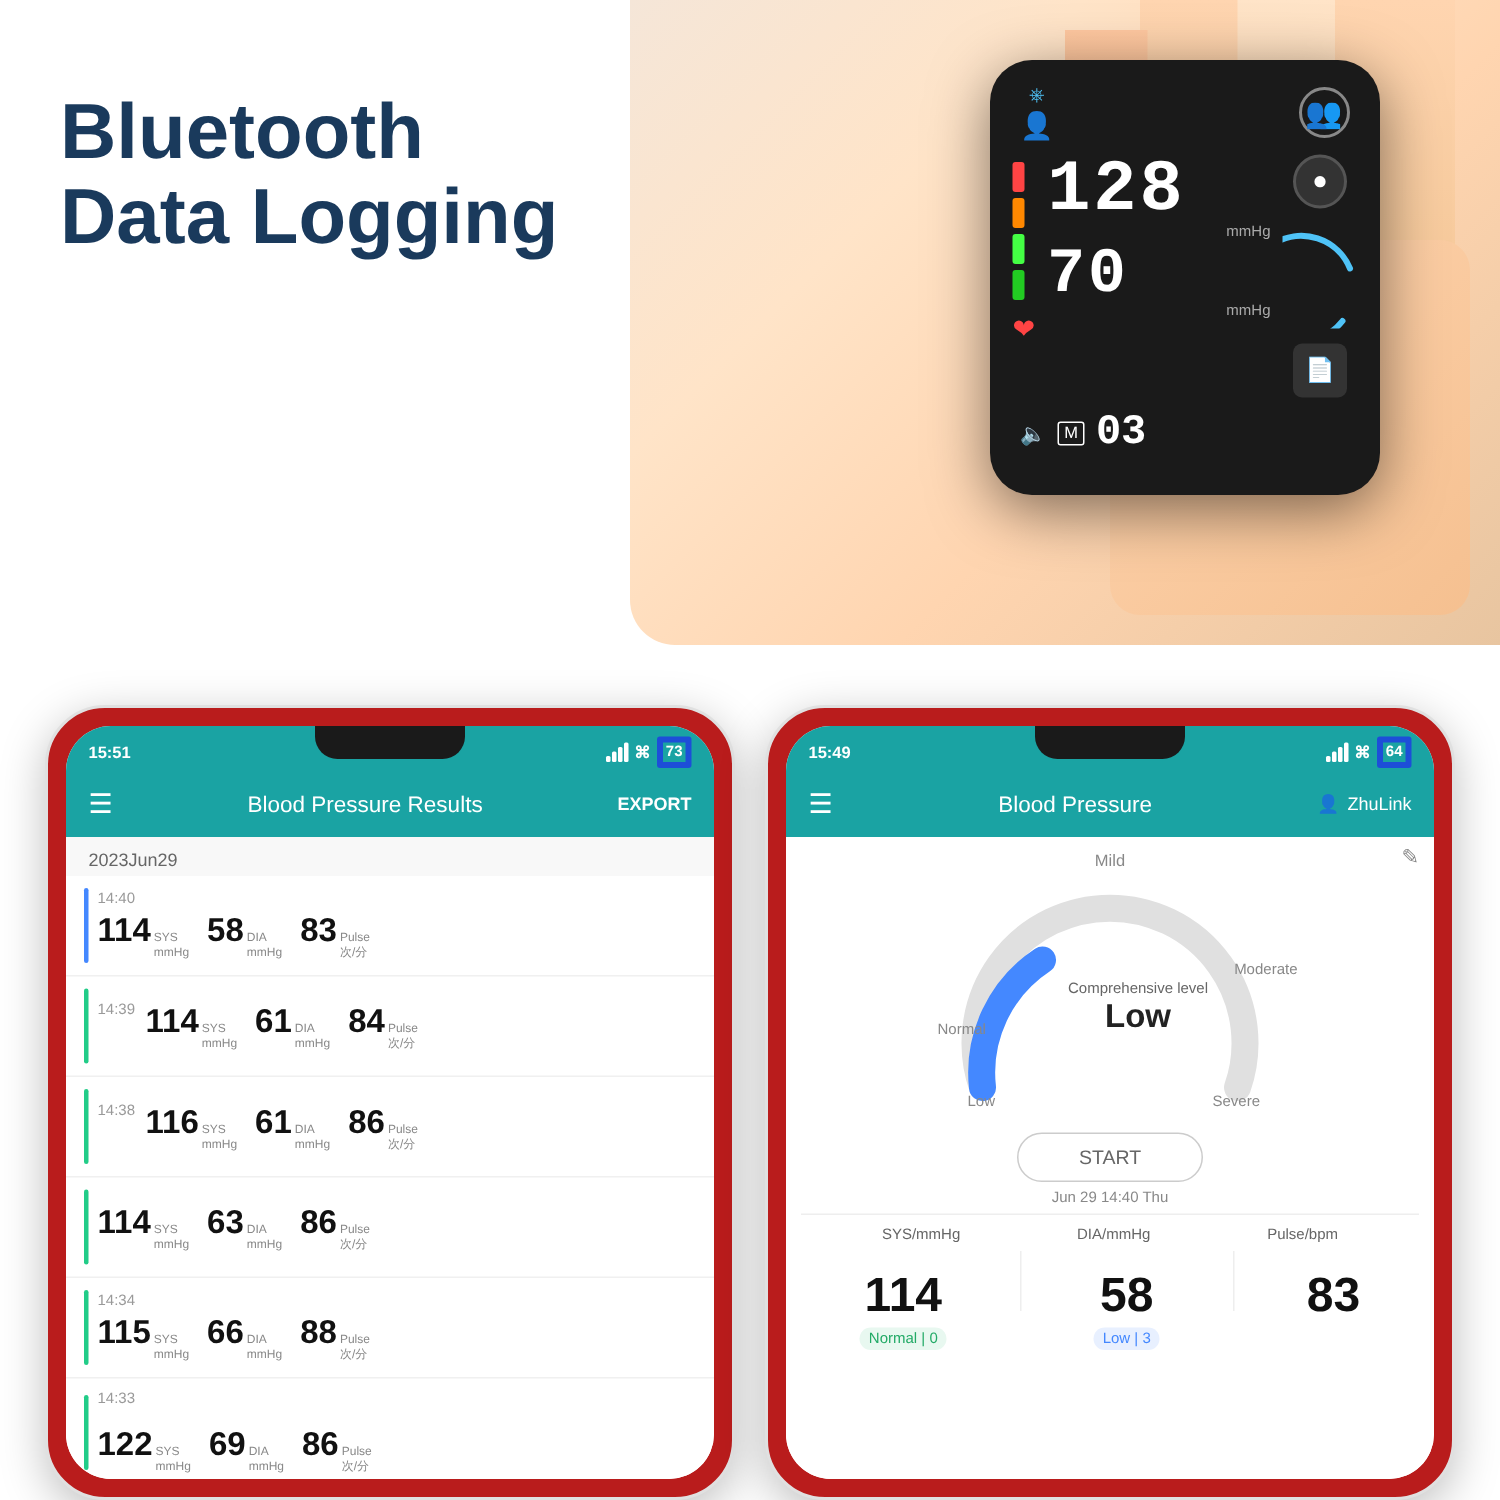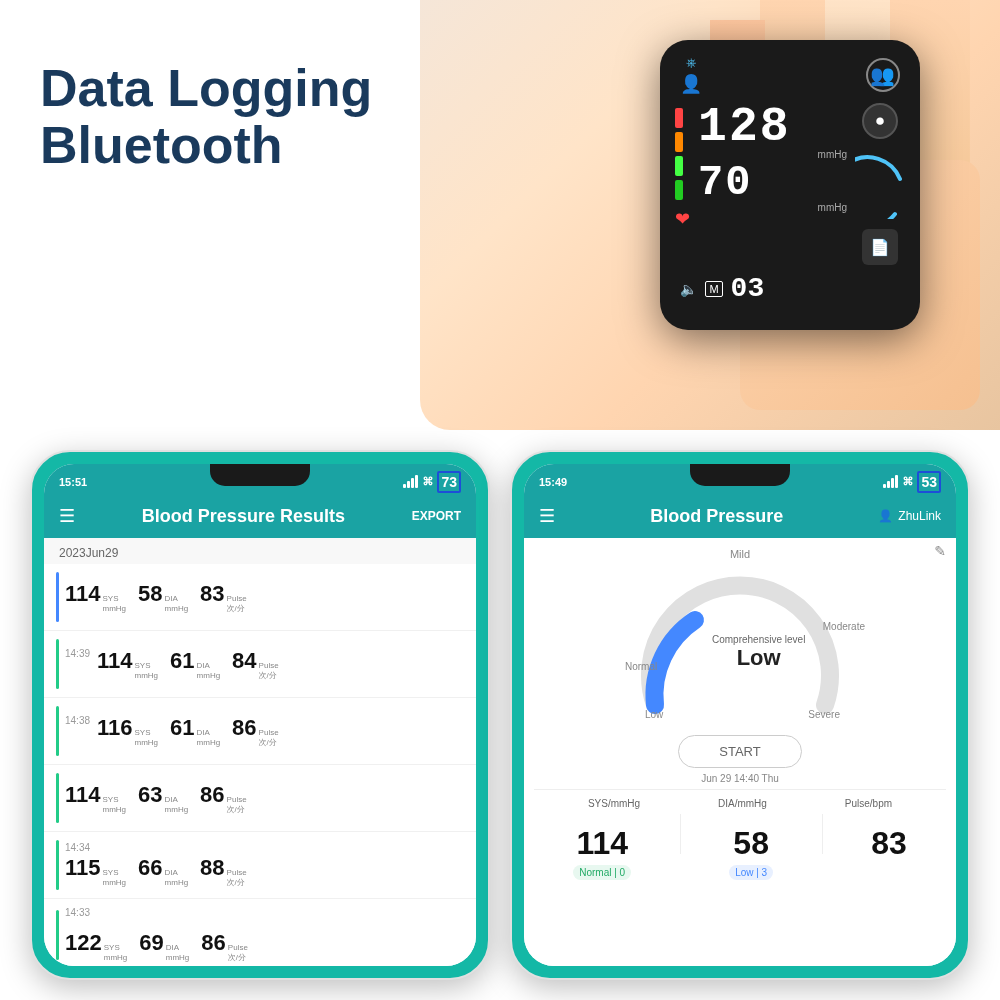--- a/index.html
+++ b/index.html
@@ -197,27 +197,28 @@
       gap: 20px;
       padding: 20px 30px;
       background: #fff;
       position: relative;
     }
 
     
     .phone-wrapper {
       flex: 1;
       height: 530px;
-      background: #14b8a6;
+      background: #b91c1c;
       border-radius: 40px;
       padding: 12px;
       box-shadow: 0 8px 30px rgba(0,0,0,0.25);
       border: 2px solid #e0e0e0;
       overflow: hidden;
       position: relative;
+      margin-top: 20px;
     }
 
     .phone-screen {
       width: 100%;
       height: 100%;
       border-radius: 30px;
       overflow: hidden;
       background: #fff;
       display: flex;
       flex-direction: column;
@@ -263,22 +264,22 @@
       align-items: flex-end;
     }
     .signal-bar {
       width: 3px;
       background: #fff;
       border-radius: 1px;
     }
 
     .wifi-icon-s { font-size: 11px; }
     .battery-s {
-      font-size: 14px;
-      border: 2px solid #1d4ed8;
+      font-size: 10px;
+      border: 4px solid #1d4ed8;
       padding: 1px 2px;
       border-radius: 2px;
     }
 
     
     .app-header {
       height: 44px;
       background: #1aa3a3;
       display: flex;
       align-items: center;
@@ -286,22 +287,22 @@
       padding: 0 15px;
     }
 
     .menu-icon-btn {
       color: #fff;
       font-size: 18px;
       cursor: pointer;
     }
 
     .app-header-title {
-      font-size: 18px;
-      font-weight: 700;
+      font-size: 15px;
+      font-weight: 400;
       color: #fff;
     }
 
     .export-btn {
       font-size: 12px;
       color: #fff;
       font-weight: 600;
       cursor: pointer;
     }
 
@@ -535,22 +536,22 @@
       color: #888;
       font-size: 14px;
       cursor: pointer;
     }
   </style>
 </head>
 <body>
 
 <div class="top-section">
   <div class="bluetooth-text">
+    <h1>Bluetooth</h1>
     <h1>Data Logging</h1>
-    <h1>Bluetooth</h1>
   </div>
 
   <div class="device-area">
     <div class="hand-bg">
 
       <div style="position:absolute;right:30px;top:0;width:80px;height:200px;background:linear-gradient(180deg,#ffd5b0,#f5c898);border-radius:0 0 30px 30px;"></div>
       <div style="position:absolute;right:110px;top:0;width:70px;height:220px;background:linear-gradient(180deg,#ffe4c8,#f5c898);border-radius:0 0 30px 30px;"></div>
       <div style="position:absolute;right:175px;top:0;width:65px;height:200px;background:linear-gradient(180deg,#ffd5b0,#f5c898);border-radius:0 0 30px 30px;"></div>
       <div style="position:absolute;right:235px;top:20px;width:55px;height:170px;background:linear-gradient(180deg,#ffc8a0,#f5b888);border-radius:0 0 25px 25px;"></div>
 
@@ -627,20 +628,21 @@
         <span class="app-header-title">Blood Pressure Results</span>
         <span class="export-btn">EXPORT</span>
       </div>
 
       <div class="date-label">2023Jun29</div>
 
       <div class="readings-list" id="readings-container">
           <div class="reading-item">
       <div class="reading-bar blue"></div>
       <div style="display:flex;flex-direction:column;gap:2px;flex:1;">
+        <div class="reading-time">14:40</div>
         <div class="reading-values">
           <div class="reading-group">
             <span class="reading-num">114</span>
             <div class="reading-sub">
                     <span>SYS</span>
                     <span>mmHg</span>
                   </div>
           </div>
           <div class="reading-group">
             <span class="reading-num">58</span>
@@ -814,21 +816,21 @@
       <div class="status-bar">
         <span>15:49</span>
         <div class="status-right">
           <div class="signal-bars">
             <div class="signal-bar" style="height:4px;"></div>
             <div class="signal-bar" style="height:7px;"></div>
             <div class="signal-bar" style="height:10px;"></div>
             <div class="signal-bar" style="height:13px;"></div>
           </div>
           <span class="wifi-icon-s">⌘</span>
-          <span class="battery-s">53</span>
+          <span class="battery-s">64</span>
         </div>
       </div>
 
       <div class="app-header">
         <span class="menu-icon-btn">☰</span>
         <span class="app-header-title">Blood Pressure</span>
         <div class="user-icon-header">
           <span>👤</span>
           <span>ZhuLink</span>
         </div>

